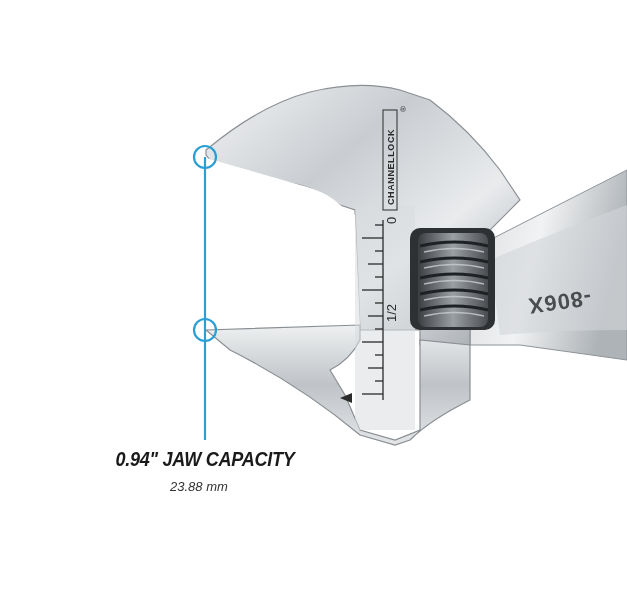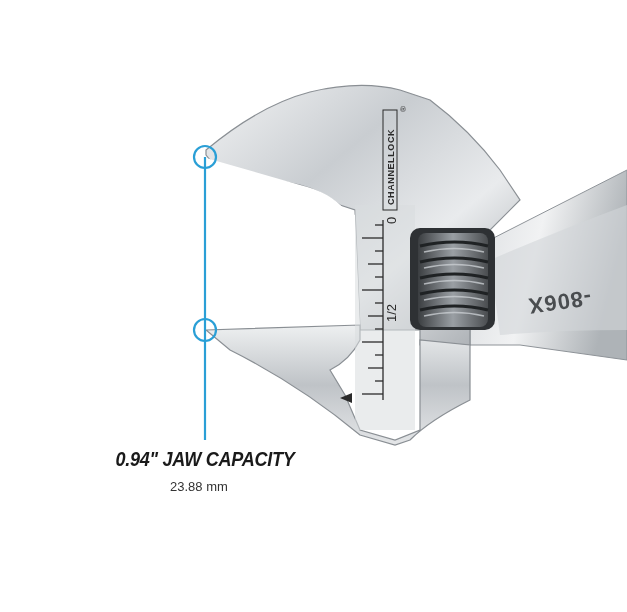--- a/index.html
+++ b/index.html
@@ -16,20 +16,21 @@
       color: #1a1a1a;
       transform: scaleX(0.86);
       transform-origin: center;
       display: inline-block;
       position: absolute;
       left: 64px;
       width: 282px;
     }
     .caption .sub {
       font-family: "Liberation Sans", sans-serif;
+      font-style: italic;
       font-size: 13px;
       color: #333333;
       position: absolute;
       left: 170px;
       top: 32px;
       width: 80px;
       text-align: left;
     }
   </style>
 </head>

